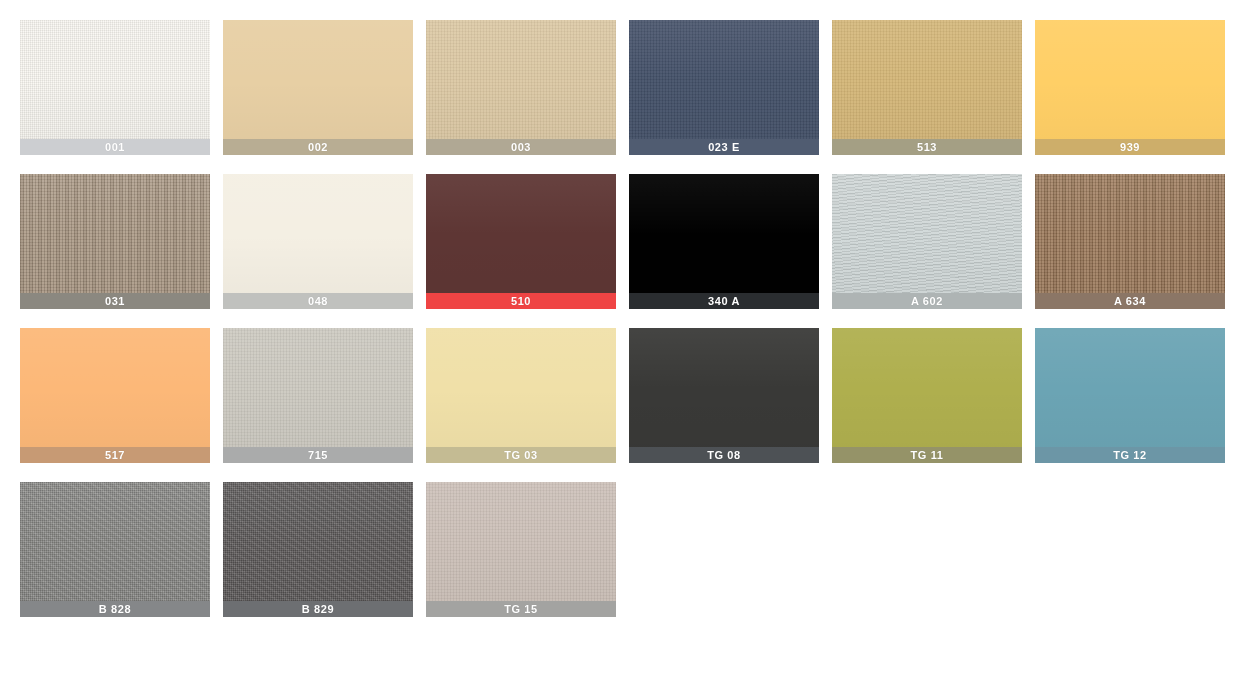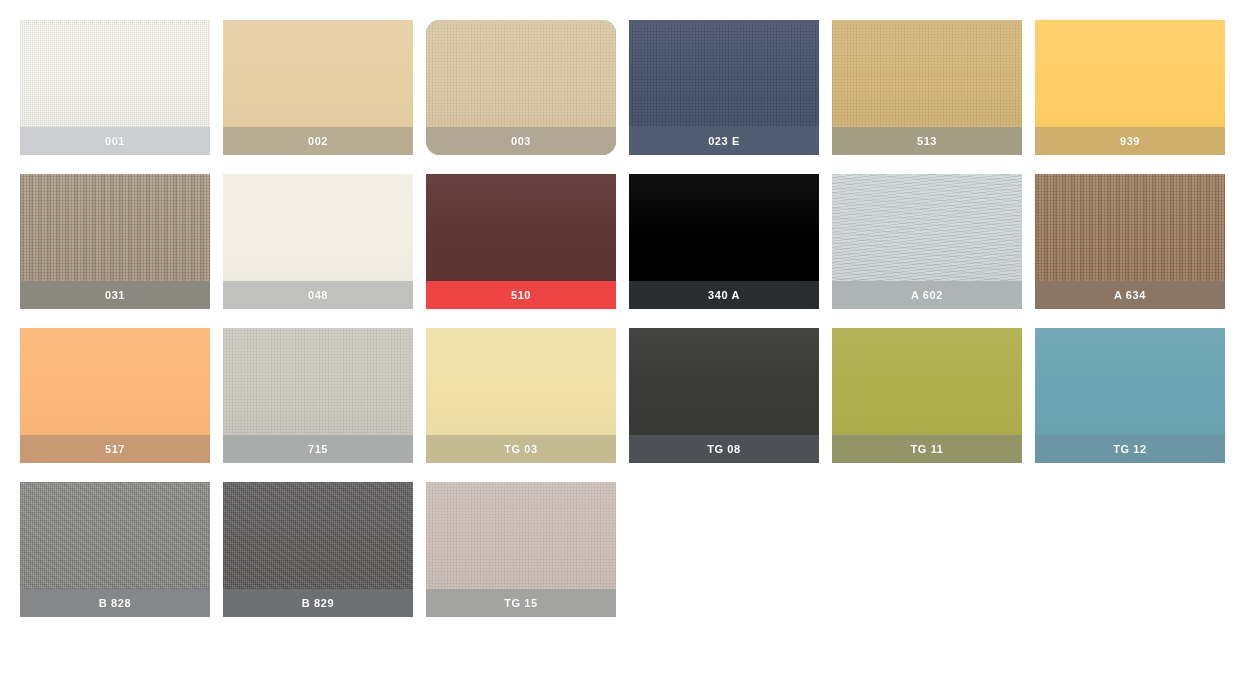--- a/index.html
+++ b/index.html
@@ -134,21 +134,21 @@
     background-image: linear-gradient(
       180deg,
       rgba(255,255,255,0.06) 0%,
       rgba(255,255,255,0.00) 45%,
       rgba(0,0,0,0.035) 100%);
   }
 
   .swatch-label {
     position: relative;
     z-index: 3;
-    height: 28px;
+    height: 16px;
     display: flex;
     align-items: center;
     justify-content: center;
     color: #ffffff;
     font-size: 11px;
     font-weight: bold;
     letter-spacing: 0.6px;
     font-family: "Liberation Sans", sans-serif;
     text-shadow: 0 0 1px rgba(0,0,0,0.18);
     white-space: nowrap;
@@ -163,21 +163,21 @@
       <div class="swatch-label" style="background-color: rgb(204, 206, 209); color: rgb(255, 255, 255);">
         <span>001</span>
       </div>
     </div>
     <div class="swatch" style="background-color: rgb(231, 207, 164); text-align: center;">
       <div class="swatch-field sheen tex-none" style="background-color: rgb(231, 207, 164);"></div>
       <div class="swatch-label" style="background-color: rgb(184, 173, 147); color: rgb(255, 255, 255);">
         <span>002</span>
       </div>
     </div>
-    <div class="swatch" style="background-color: #22c55e; border-radius: 14px;">
+    <div class="swatch" style="background-color: #22c55e;">
       <div class="swatch-field sheen tex-canvas" style="background-color: rgb(219, 199, 162);"></div>
       <div class="swatch-label" style="background-color: rgb(176, 168, 148); color: rgb(255, 255, 255);">
         <span>003</span>
       </div>
     </div>
     <div class="swatch" style="background-color: rgb(65, 78, 102);">
       <div class="swatch-field sheen tex-canvas" style="background-color: rgb(65, 78, 102);"></div>
       <div class="swatch-label" style="background-color: rgb(80, 92, 113); color: rgb(255, 255, 255);">
         <span>023 E</span>
       </div>

